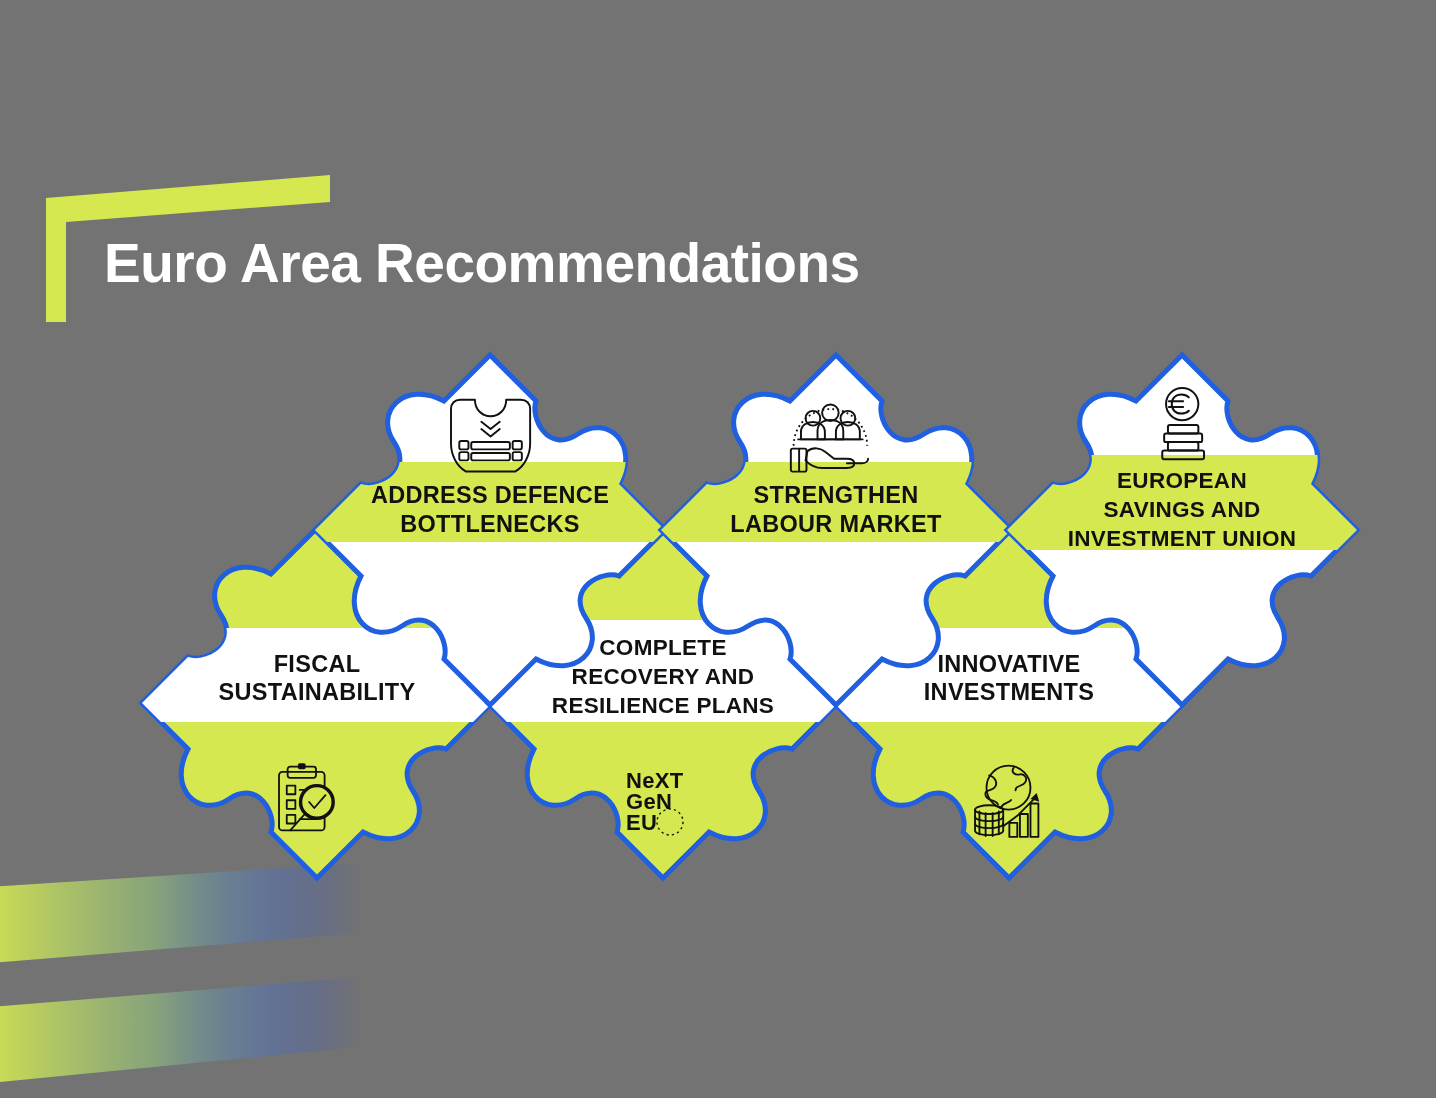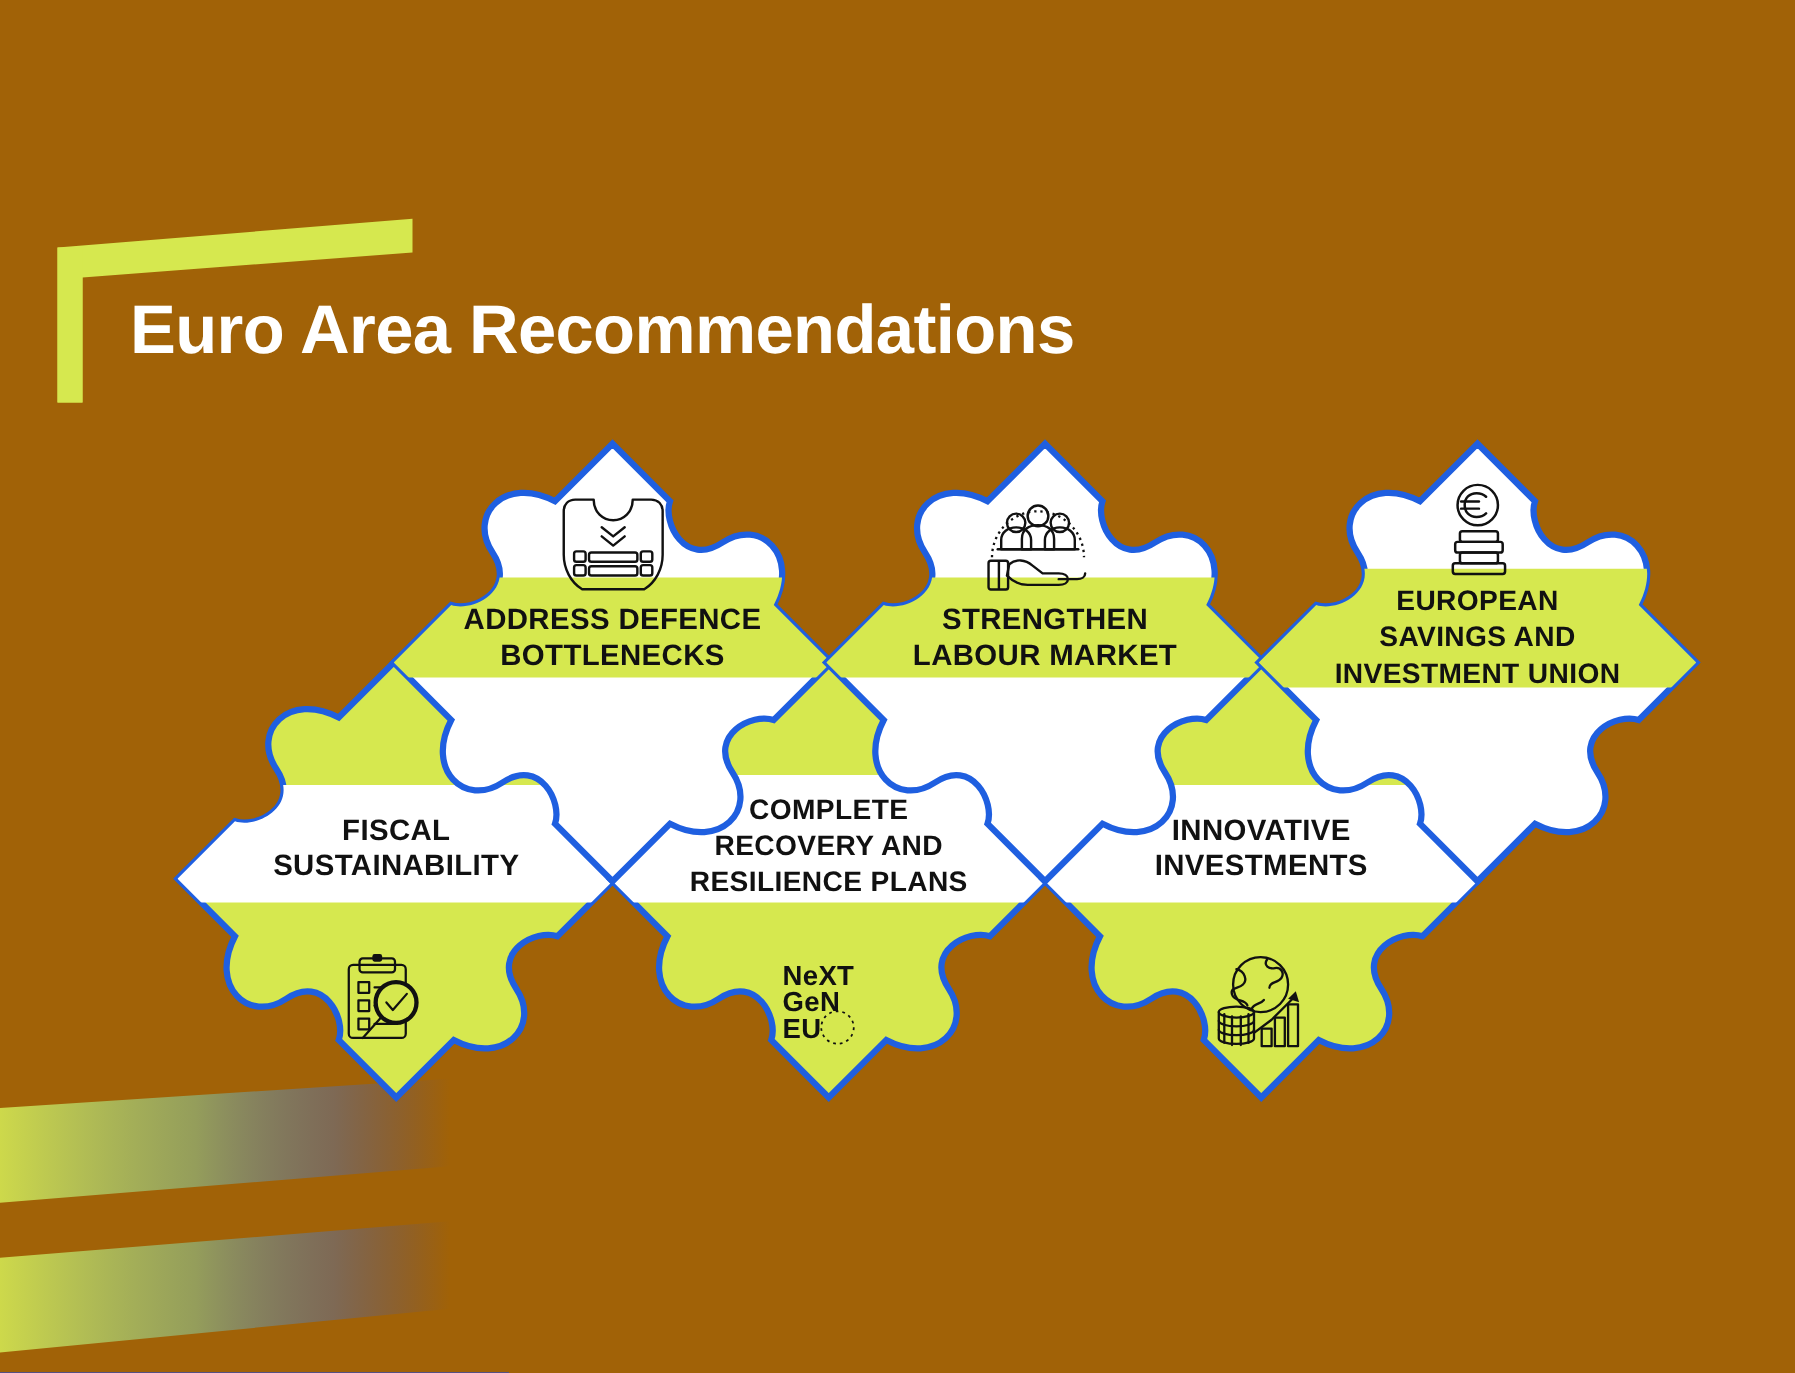--- a/index.html
+++ b/index.html
@@ -5,21 +5,21 @@
 <style>
   html, body {
     margin: 0;
     padding: 0;
     background: #1b45e8;
   }
   #stage {
     position: relative;
     width: 1436px;
     height: 1098px;
-    background: #a16207;
+    background: #737373;
     overflow: hidden;
     font-family: "Liberation Sans", "DejaVu Sans", sans-serif;
   }
   
   #stripes {
     position: absolute;
     left: 0; top: 855px;
     width: 700px; height: 250px;
     pointer-events: none;
   }

